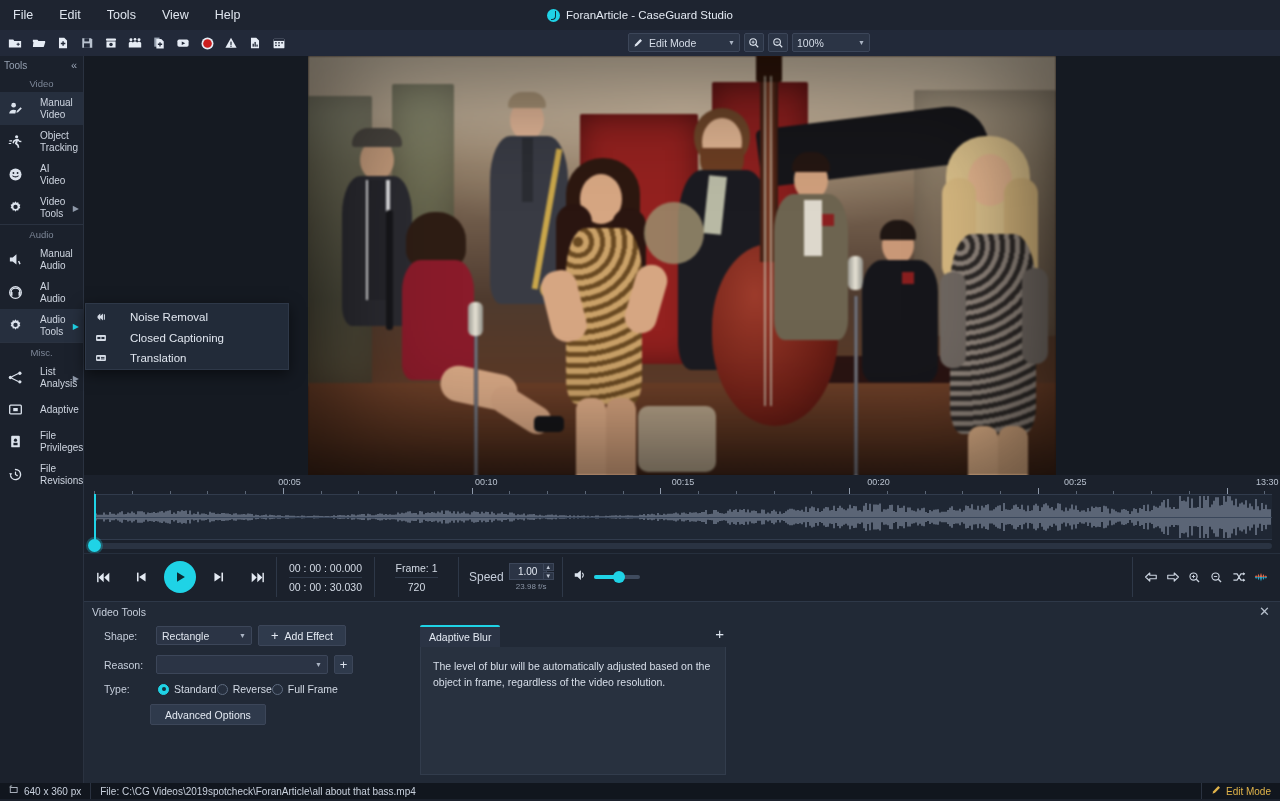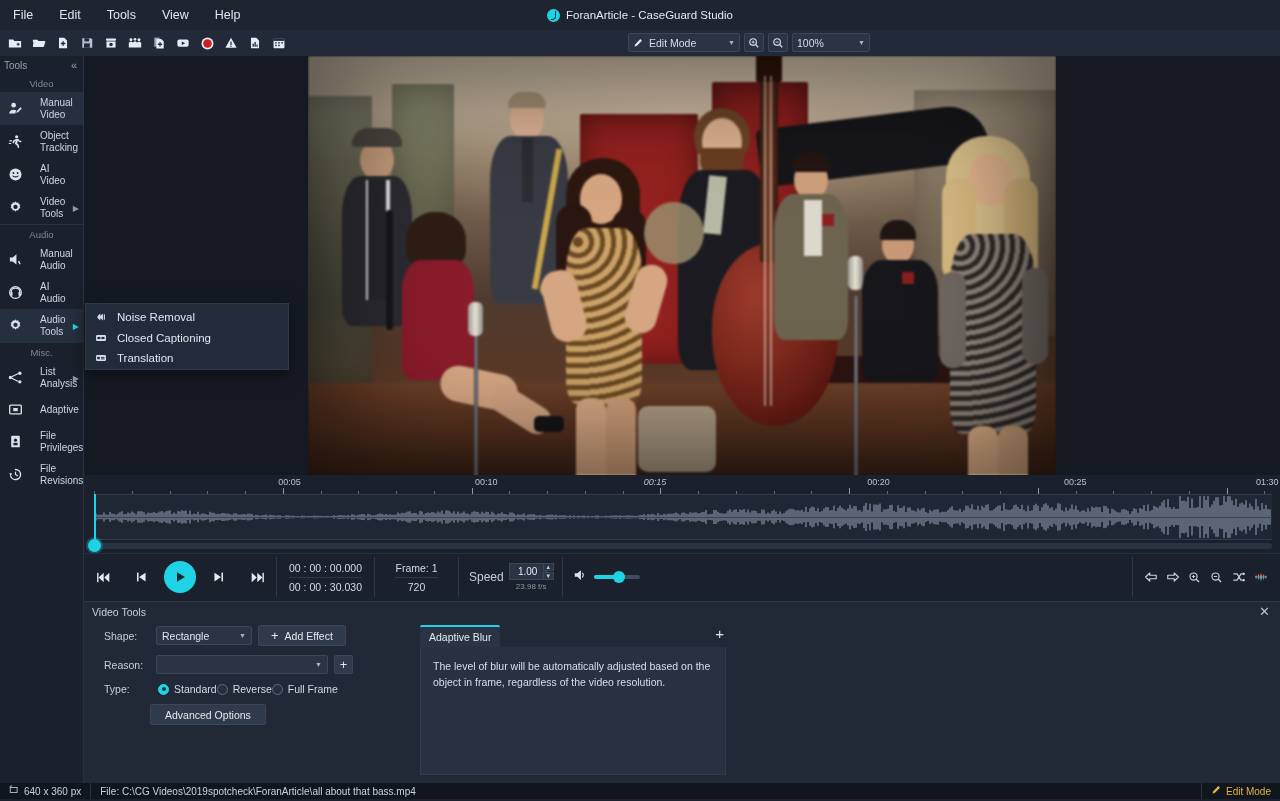--- a/index.html
+++ b/index.html
@@ -101,21 +101,21 @@
   }
   .rail-arrow.cyan { color: #1fd3e6; }
 
   
   .submenu {
     position: absolute; left: 85px; top: 303px; width: 204px;
     background: #222b39; border: 1px solid #2e3848;
     box-shadow: 0 4px 14px rgba(0,0,0,.55); z-index: 40; padding: 3px 0 0;
   }
   .sm-item {
-    display: flex; align-items: center; gap: 9px; height: 20.5px;
+    display: flex; align-items: center; gap: 22px; height: 20.5px;
     padding: 0 8px; font-size: 11.5px; color: #e0e6ef; cursor: pointer;
   }
   .sm-ico {
     width: 14px; flex: none; display: flex; align-items: center;
     justify-content: center; color: #d5dce6;
   }
   .sm-item.highlight {
     background: #17e2f0; color: #06222b; font-weight: 400;
   }
   .sm-hl-wrap {
@@ -803,24 +803,24 @@
         <div class="tick" style="left: 906.154px;"></div>
         <div class="tick major" style="left: 943.91px;"></div>
         <div class="tick" style="left: 981.667px;"></div>
         <div class="tick" style="left: 1019.42px;"></div>
         <div class="tick" style="left: 1057.18px;"></div>
         <div class="tick" style="left: 1094.94px;"></div>
         <div class="tick major" style="left: 1132.69px;"></div>
         <div class="tick" style="left: 1170.45px;"></div>
         <div class="tlabel" style="left: 195.548px;">00:05</div>
         <div class="tlabel" style="left: 392.274px;">00:10</div>
-        <div class="tlabel" style="left: 561px; font-style: italic;">00:15</div>
+        <div class="tlabel" style="left: 589px;">00:15</div>
         <div class="tlabel" style="left: 784.548px;">00:20</div>
         <div class="tlabel" style="left: 981.274px;">00:25</div>
-        <div class="tlabel" style="left: 1173.29px;">01:30</div>
+        <div class="tlabel" style="left: 1173.29px;">13:30</div>
       </div>
     <div class="wave-box">
       <div class="wave-mid"></div>
       <svg id="wavesvg" width="1178" height="44" viewBox="0 0 1178 44" preserveAspectRatio="none">
           <path d="M0,20.344142289187825V23.655857710812175M2,18.52767706944251V25.47232293055749M4,19.79092702610929V24.20907297389071M6,19.794840175761877V24.205159824238123M8,19.810271550381287V24.189728449618713M10,17.416070174719838V26.583929825280162M12,19.595236391633097V24.404763608366903M14,19.78531803599032V24.21468196400968M16,17.07703525536978V26.92296474463022M18,18.76444790235108V25.23555209764892M20,18.74876952965064V25.25123047034936M22,19.74765301432871V24.25234698567129M24,18.527720720039277V25.472279279960723M26,17.151212315339272V26.848787684660728M28,16.323476506981507V27.676523493018493M30,19.291476439927084V24.708523560072916M32,18.90941921277245V25.09058078722755M34,17.41891298860636V26.58108701139364M36,18.279575143715405V25.720424856284595M38,16.541969870549803V27.458030129450197M40,17.627534999393944V26.372465000606056M42,19.28414542949254V24.71585457050746M44,16.153649063365037V27.846350936634963M46,16.20306427068033V27.79693572931967M48,16.13807940917352V27.86192059082648M50,17.161085234359934V26.838914765640066M52,19.31119844030478V24.68880155969522M54,17.500197282658462V26.499802717341538M56,18.045130451385294V25.954869548614706M58,17.69114254840529V26.30885745159471M60,16.984817989420222V27.015182010579778M62,17.89349410199719V26.10650589800281M64,17.415940588544352V26.584059411455648M66,16.492570392378116V27.507429607621884M68,16.00536208604695V27.99463791395305M70,17.446996925369728V26.553003074630272M72,16.226404441648533V27.773595558351467M74,15.86794609367843V28.13205390632157M76,15.344269929178708V28.655730070821292M78,18.949817823202817V25.050182176797183M80,17.579739238151248V26.420260761848752M82,18.682302385102748V25.317697614897252M84,16.05316240816991V27.94683759183009M86,16.57529043810663V27.42470956189337M88,15.336317515431455V28.663682484568547M90,15.996357232434107V28.003642767565893M92,15.434718481202585V28.565281518797413M94,19.06563699859808V24.93436300140192M96,15.575981586291745V28.424018413708254M98,19.421212564446957V24.578787435553043M100,18.443732158070116V25.556267841929884M102,19.012774644468163V24.987225355531837M104,16.64495214118025V27.35504785881975M106,19.420741591805957V24.579258408194043M108,18.428139310601154V25.571860689398846M110,18.448147981861993V25.551852018138007M112,18.93535826534644V25.06464173465356M114,19.791329521053306V24.208670478946694M116,16.823564792868424V27.176435207131576M118,17.78061295825857V26.21938704174143M120,17.77667023243971V26.22332976756029M122,19.089042497333175V24.910957502666825M124,18.864154195006297V25.135845804993703M126,19.034473864369307V24.965526135630693M128,18.003706469198494V25.996293530801506M130,17.93427893234187V26.06572106765813M132,18.498351280253466V25.501648719746534M134,18.49818160691516V25.50181839308484M136,19.094686025688063V24.905313974311937M138,19.668912916169276V24.331087083830724M140,18.445851765684118V25.554148234315882M142,18.367420060733444V25.632579939266556M144,19.56163491656178V24.43836508343822M146,19.394330330866183V24.605669669133817M148,19.164516276827218V24.835483723172782M150,18.886975977767325V25.113024022232675M152,19.622584512335V24.377415487665M154,18.454775470421833V25.545224529578167M156,18.874417063300868V25.125582936699132M158,18.98884558711262V25.01115441288738M160,20.64098513095474V23.35901486904526M162,19.85883991303743V24.14116008696257M164,20.078596708200028V23.921403291799972M166,20.654940088587793V23.345059911412207M168,20.186949850138703V23.813050149861297M170,19.89841413987876V24.10158586012124M172,19.57367250654477V24.42632749345523M174,20.66357662905753V23.33642337094247M176,19.73558266716085V24.26441733283915M178,20.061892744553056V23.938107255446944M180,20.240085707178743V23.759914292821257M182,20.753450936989616V23.246549063010384M184,20.17336435741088V23.82663564258912M186,20.256648574624702V23.743351425375298M188,21.1002113900655V22.8997886099345M190,21.20346747756412V22.79653252243588M192,20.2560163176618V23.7439836823382M194,20.306216751367163V23.693783248632837M196,20.71850517147276V23.28149482852724M198,20.70744616940821V23.29255383059179M200,20.766426578013405V23.233573421986595M202,21.20411401343598V22.79588598656402M204,21.12367495531428V22.87632504468572M206,21.33295616719092V22.66704383280908M208,20.481107211900294V23.518892788099706M210,20.647761655243436V23.352238344756564M212,21.28710795850239V22.71289204149761M214,21.094740317987927V22.905259682012073M216,20.889668218784596V23.110331781215404M218,20.88393881352276V23.11606118647724M220,20.52077658973447V23.47922341026553M222,20.65038083117205V23.34961916882795M224,20.66333165252308V23.33666834747692M226,21.1107653548089V22.8892346451911M228,20.96175082655135V23.03824917344865M230,21.125894881545904V22.874105118454096M232,21.115243434794824V22.884756565205176M234,21.040244023442852V22.959755976557148M236,21.129841474498384V22.870158525501616M238,20.910629607628895V23.089370392371105M240,20.249309740688204V23.750690259311796M242,21.04282031029078V22.95717968970922M244,20.256917494755772V23.743082505244228M246,20.016593210843812V23.983406789156188M248,20.157609998765235V23.842390001234765M250,20.330909619005805V23.669090380994195M252,20.699318798084526V23.300681201915474M254,20.100162659330746V23.899837340669254M256,20.669750378708052V23.330249621291948M258,19.329832128050295V24.670167871949705M260,19.405215867278372V24.594784132721628M262,20.436544445736544V23.563455554263456M264,19.68640415587019V24.31359584412981M266,19.471786717811568V24.528213282188432M268,18.932011798757294V25.067988201242706M270,18.91038893583661V25.08961106416339M272,20.653910414749017V23.346089585250983M274,18.71552896837052V25.28447103162948M276,19.29778617874853V24.70221382125147M278,20.22014582254259V23.77985417745741M280,20.14117241942742V23.85882758057258M282,19.744548877760696V24.255451122239304M284,19.121120593708717V24.878879406291283M286,18.45165356531824V25.54834643468176M288,18.656964249753734V25.343035750246266M290,19.660458328470746V24.339541671529254M292,19.04864324154085V24.95135675845915M294,19.77019691958978V24.22980308041022M296,19.140686263372057V24.859313736627943M298,19.86302857400491V24.13697142599509M300,19.761047790865238V24.238952209134762M302,19.499967217232083V24.500032782767917M304,17.441495924059357V26.558504075940643M306,18.75425394447981V25.24574605552019M308,17.771959832804928V26.228040167195072M310,18.351546058086818V25.648453941913182M312,17.440409399556223V26.559590600443777M314,16.555646554583177V27.444353445416823M316,16.285344474920894V27.714655525079106M318,18.148307583277962V25.851692416722038M320,18.104574871892684V25.895425128107316M322,18.01035590498057V25.98964409501943M324,19.57002008250586V24.42997991749414M326,16.102325040645304V27.897674959354696M328,16.562020916293356V27.437979083706644M330,19.365879210309448V24.634120789690552M332,18.11804037373698V25.88195962626302M334,17.53916601801948V26.46083398198052M336,17.979724507285344V26.020275492714656M338,16.982128977544612V27.017871022455388M340,17.434573297150074V26.565426702849926M342,18.180961231706675V25.819038768293325M344,16.56710147684723V27.43289852315277M346,17.590114146747464V26.409885853252536M348,15.439363298320242V28.56063670167976M350,19.014581848252256V24.985418151747744M352,15.50934951514138V28.49065048485862M354,15.411138334093707V28.588861665906293M356,16.586314099786804V27.413685900213196M358,18.163407270130833V25.836592729869167M360,16.170787604870732V27.829212395129268M362,18.782094353133765V25.217905646866235M364,16.489378477780292V27.510621522219708M366,18.432788870736672V25.567211129263328M368,17.695566098897814V26.304433901102186M370,16.59177674795268V27.40822325204732M372,18.405458810980768V25.594541189019232M374,18.42651347972877V25.57348652027123M376,19.4460372750837V24.5539627249163M378,17.32989894420734V26.67010105579266M380,16.135692150883948V27.864307849116052M382,16.75621381043584V27.24378618956416M384,16.962177531753504V27.037822468246496M386,18.852974144156715V25.147025855843285M388,16.731327751965033V27.268672248034967M390,18.20710340238517V25.79289659761483M392,16.641993558725193V27.358006441274807M394,16.915814505018986V27.084185494981014M396,19.269351754401647V24.730648245598353M398,16.740547019370283V27.259452980629717M400,18.142272114826277V25.857727885173723M402,19.78696374638582V24.21303625361418M404,18.495444724500747V25.504555275499253M406,18.40072648586128V25.59927351413872M408,17.236543027919307V26.763456972080693M410,18.90848099630147V25.09151900369853M412,18.975011616235108V25.024988383764892M414,19.724051159645917V24.275948840354083M416,17.59315218345665V26.40684781654335M418,17.500289269085776V26.499710730914224M420,18.52813471783604V25.47186528216396M422,20.214982918196032V23.785017081803968M424,19.1961622618588V24.8038377381412M426,19.65177511351029V24.34822488648971M428,19.603829364519054V24.396170635480946M430,18.567673767002958V25.432326232997042M432,20.432518884069918V23.567481115930082M434,19.393829204565776V24.606170795434224M436,19.33042516581457V24.66957483418543M438,19.23174994354359V24.76825005645641M440,19.01737655105867V24.98262344894133M442,20.37093839781156V23.62906160218844M444,20.603346570640657V23.396653429359343M446,19.83555566856648V24.16444433143352M448,20.54985197773396V23.45014802226604M450,20.779176204813403V23.220823795186597M452,20.15987169569082V23.84012830430918M454,19.69190047417267V24.30809952582733M456,19.81949475550435V24.18050524449565M458,19.555244971512497V24.444755028487503M460,20.28977731238355V23.71022268761645M462,19.73974889089761V24.26025110910239M464,20.689620094238393V23.310379905761607M466,20.27702963740905V23.72297036259095M468,20.155856406744203V23.844143593255797M470,20.33939466248889V23.66060533751111M472,20.450900876699126V23.549099123300874M474,21.032551257180764V22.967448742819236M476,20.28247831201023V23.71752168798977M478,21.145605916663474V22.854394083336526M480,20.40707256290613V23.59292743709387M482,21.223688585314743V22.776311414685257M484,20.510063335430104V23.489936664569896M486,21.056685556967935V22.943314443032065M488,20.844027895735696V23.155972104264304M490,20.542352047421492V23.457647952578508M492,21.16864342036738V22.83135657963262M494,20.85031829637058V23.14968170362942M496,21.397123292397136V22.602876707602864M498,21.017864723215983V22.982135276784017M500,21.348842973944304V22.651157026055696M502,20.54915750275636V23.45084249724364M504,20.588498362694025V23.411501637305975M506,21.186600929858997V22.813399070141003M508,21.137693478581063V22.862306521418937M510,21.300570249960558V22.699429750039442M512,20.717813312805486V23.282186687194514M514,21.062740161603895V22.937259838396105M516,20.649319542621985V23.350680457378015M518,20.5741791139409V23.4258208860591M520,20.386389901254407V23.613610098745593M522,20.302942686304352V23.697057313695648M524,20.743955758947568V23.256044241052432M526,20.189558341987013V23.810441658012987M528,20.691392824617736V23.308607175382264M530,20.713459271825243V23.286540728174757M532,20.384334745446367V23.615665254553633M534,20.180589111061725V23.819410888938275M536,20.478024928883116V23.521975071116884M538,20.41858006209187V23.58141993790813M540,20.78059335455878V23.21940664544122M542,20.760427170773347V23.239572829226653M544,20.7834499009696V23.2165500990304M546,19.817507076869504V24.182492923130496M548,19.900963131293828V24.099036868706172M550,18.885379230195635V25.114620769804365M552,20.505608100817906V23.494391899182094M554,19.123270008423816V24.876729991576184M556,19.583231244255295V24.416768755744705M558,18.871416108805853V25.128583891194147M560,19.17821833351954V24.82178166648046M562,20.197633926145304V23.802366073854696M564,18.08645533601647V25.91354466398353M566,19.653740377715938V24.346259622284062M568,19.891747545390277V24.108252454609723M570,18.73408176822509V25.26591823177491M572,19.56880626140027V24.43119373859973M574,18.649381721669435V25.350618278330565M576,18.848333882173073V25.151666117826927M578,18.698914760986476V25.301085239013524M580,18.281259100264826V25.718740899735174M582,17.546074175542515V26.453925824457485M584,18.498409631138706V25.501590368861294M586,19.62774404254139V24.37225595745861M588,17.6337584485984V26.3662415514016M590,17.41280714764899V26.58719285235101M592,18.536679533742873V25.463320466257127M594,18.931730367047038V25.068269632952962M596,17.26935528597825V26.73064471402175M598,17.777952786894105V26.222047213105895M600,17.58460608559839V26.41539391440161M602,17.15148656700468V26.84851343299532M604,18.16516097544334V25.83483902455666M606,17.930546245805875V26.069453754194125M608,17.09063436854158V26.90936563145842M610,16.98864279181315V27.01135720818685M612,15.080066143022226V28.919933856977774M614,19.198503521268957V24.801496478731043M616,18.979733642998163V25.020266357001837M618,18.832996676938734V25.167003323061266M620,14.9326382668397V29.0673617331603M622,14.992437683262892V29.007562316737108M624,16.87038418094424V27.12961581905576M626,18.004373264032978V25.995626735967022M628,18.317625281536035V25.682374718463965M630,18.739866501221623V25.260133498778377M632,18.21176161626257V25.78823838373743M634,15.645271219610185V28.354728780389813M636,14.196032184688898V29.803967815311104M638,16.7246979066878V27.2753020933122M640,14.981088058872997V29.018911941127M642,14.16941730389248V29.83058269610752M644,17.038828556235522V26.961171443764478M646,14.557777370816265V29.442222629183735M648,14.984967273602676V29.015032726397322M650,14.075969899163308V29.924030100836692M652,17.144850145700296V26.855149854299704M654,14.589537815026189V29.41046218497381M656,17.61232225157179V26.38767774842821M658,15.82816628486086V28.17183371513914M660,15.409610025138242V28.590389974861758M662,15.983497533942895V28.016502466057105M664,18.26146080656961V25.73853919343039M666,18.174758835356048V25.825241164643952M668,14.523053912035879V29.476946087964123M670,14.650332447874195V29.349667552125805M672,18.70119105079581V25.29880894920419M674,17.621912622872546V26.378087377127454M676,18.560576478538877V25.439423521461123M678,15.910334157809476V28.089665842190524M680,14.66510722666397V29.33489277333603M682,16.418070415011986V27.581929584988014M684,18.887697116459876V25.112302883540124M686,16.500506573388144V27.499493426611856M688,18.755281408001235V25.244718591998765M690,17.92831845807888V26.07168154192112M692,16.239460220848173V27.760539779151827M694,14.80632330140367V29.193676698596327M696,13.636726151968343V30.363273848031657M698,13.822710595225066V30.177289404774932M700,14.406983751007854V29.593016248992146M702,15.400150939294617V28.59984906070538M704,15.07529756090645V28.92470243909355M706,15.769178235935318V28.230821764064682M708,14.643681892253028V29.356318107746972M710,16.651744620359175V27.348255379640825M712,11.781566026941107V32.21843397305889M714,16.909477493354235V27.090522506645765M716,13.1954642483797V30.8045357516203M718,11.389156461438377V32.610843538561625M720,12.26672145438323V31.73327854561677M722,15.890759162667894V28.109240837332106M724,13.173518489138583V30.826481510861417M726,16.983468000388914V27.016531999611086M728,15.905250239749295V28.094749760250707M730,13.60548288550585V30.39451711449415M732,11.932349450459059V32.06765054954094M734,12.294797111406893V31.705202888593107M736,15.486258051758167V28.513741948241833M738,14.995004069318057V29.004995930681943M740,10.662814221796161V33.33718577820384M742,15.993444856257426V28.006555143742574M744,12.99432185300144V31.005678146998562M746,10.856930046552288V33.143069953447714M748,12.821420067477032V31.178579932522968M750,14.150155328564965V29.849844671435037M752,15.293899308192788V28.70610069180721M754,13.395473653723911V30.60452634627609M756,9.711833359956614V34.288166640043386M758,13.194031866001804V30.805968133998196M760,11.121705610648148V32.87829438935185M762,11.126207297283221V32.87379270271678M764,15.622010913915172V28.377989086084828M766,15.051411099895159V28.94858890010484M768,16.587446956243827V27.412553043756173M770,10.707509307699024V33.29249069230097M772,7.8763693420472265V36.12363065795277M774,14.99293523476716V29.00706476523284M776,8.7340619256012V35.265938074398804M778,16.415488656868458V27.584511343131542M780,9.428704812068444V34.571295187931554M782,9.47372310298001V34.52627689701999M784,9.866148426820818V34.133851573179186M786,8.399395752188378V35.600604247811624M788,16.6350011416949V27.3649988583051M790,14.130979049776137V29.869020950223863M792,14.406612787869559V29.59338721213044M794,13.861052210722034V30.138947789277964M796,9.906055511540098V34.093944488459904M798,9.740106593852463V34.25989340614754M800,15.946778127743631V28.05322187225637M802,16.909756068298993V27.090243931701007M804,10.137035427804282V33.86296457219572M806,13.091791187298725V30.908208812701275M808,12.732433203423433V31.267566796576567M810,10.710462562538813V33.289537437461185M812,17.029303068338557V26.970696931661443M814,12.478162428316809V31.521837571683193M816,12.415479357942424V31.584520642057576M818,15.289408439724905V28.710591560275095M820,15.838343568510078V28.161656431489924M822,16.399169915444904V27.600830084555096M824,13.539104567730456V30.460895432269545M826,15.280044900390944V28.719955099609056M828,13.30815738665301V30.691842613346992M830,12.846674905635291V31.15332509436471M832,16.979046866726904V27.020953133273096M834,17.986061817683833V26.013938182316167M836,15.016400426527632V28.983599573472368M838,16.240651147925213V27.759348852074787M840,14.70128803045024V29.29871196954976M842,14.549165378135108V29.450834621864892M844,14.179834380402536V29.820165619597464M846,17.375133019890406V26.624866980109594M848,16.72065612751596V27.27934387248404M850,16.840019335598548V27.159980664401452M852,16.71357796260103V27.28642203739897M854,15.097470047650992V28.902529952349006M856,12.652255888413789V31.34774411158621M858,11.373197830625562V32.626802169374436M860,15.086158926426869V28.91384107357313M862,15.39813644231031V28.60186355768969M864,15.389593808084982V28.61040619191502M866,13.805745176420007V30.194254823579993M868,16.718180972260207V27.281819027739793M870,15.301321631962265V28.698678368037733M872,10.6094281397207V33.3905718602793M874,10.932822477695426V33.067177522304576M876,13.233251407742845V30.766748592257155M878,9.363381449695508V34.63661855030449M880,14.375965408399319V29.624034591600683M882,14.724907959182756V29.275092040817242M884,10.663125114368382V33.336874885631616M886,15.261061214108437V28.738938785891563M888,10.849898880269409V33.15010111973059M890,12.45739685306577V31.54260314693423M892,10.00159409714795V33.99840590285205M894,9.231368538287136V34.768631461712864M896,15.46085708785083V28.53914291214917M898,15.506271453787315V28.493728546212687M900,14.328251061536449V29.67174893846355M902,12.331224930930027V31.668775069069973M904,10.641716364205232V33.35828363579477M906,10.232372581218936V33.76762741878106M908,15.975490667317317V28.024509332682683M910,7.926574398185666V36.073425601814336M912,14.277486689862718V29.72251331013728M914,14.789513575326787V29.210486424673213M916,14.943938355388632V29.05606164461137M918,13.75425533774261V30.24574466225739M920,10.332971060785397V33.6670289392146M922,9.377502833156361V34.62249716684364M924,12.099209156831977V31.900790843168025M926,14.061911579567841V29.93808842043216M928,9.8242298335082V34.1757701664918M930,14.808741276586598V29.1912587234134M932,16.28629487512885V27.71370512487115M934,10.460394688510366V33.53960531148964M936,15.932729221693418V28.067270778306582M938,15.308418610180096V28.691581389819902M940,10.273880201988819V33.72611979801118M942,8.731302227398851V35.26869777260115M944,10.67911896172282V33.32088103827718M946,16.119171466311215V27.880828533688785M948,12.170428213200406V31.829571786799594M950,9.307517895208726V34.692482104791274M952,8.317387127460165V35.682612872539835M954,10.585323284492619V33.41467671550738M956,13.30256431290534V30.69743568709466M958,12.124374386065606V31.875625613934396M960,15.129184133885921V28.87081586611408M962,13.482820916929043V30.517179083070957M964,8.26019656136669V35.73980343863331M966,8.76172042228178V35.23827957771822M968,15.19677785660003V28.80322214339997M970,16.404463851853635V27.595536148146365M972,12.551300434465315V31.448699565534685M974,15.755733382047827V28.24426661795217M976,13.483065912883681V30.51693408711632M978,9.41465846218935V34.58534153781065M980,14.484559428468792V29.515440571531208M982,10.420044244469386V33.57995575553061M984,15.017893691985067V28.982106308014934M986,16.730436439617066V27.269563560382934M988,15.465505141614148V28.53449485838585M990,15.172394321922935V28.827605678077063M992,16.866460830817818V27.133539169182182M994,13.109147904400832V30.89085209559917M996,16.289034707155242V27.710965292844758M998,11.520332269244811V32.47966773075519M1000,12.982854590960546V31.017145409039454M1002,11.797792587261428V32.202207412738574M1004,12.316063741816098V31.683936258183902M1006,12.002380288001104V31.997619711998894M1008,16.907276132997307V27.092723867002693M1010,10.801963186540727V33.198036813459275M1012,11.271187705656246V32.728812294343754M1014,13.445881382210501V30.5541186177895M1016,18.599131201379993V25.400868798620007M1018,13.724904280196407V30.275095719803595M1020,14.44873851850716V29.55126148149284M1022,16.253839084376498V27.746160915623502M1024,17.285067995863926V26.714932004136074M1026,17.486945219029643V26.513054780970357M1028,14.587697749485898V29.412302250514102M1030,14.064595090764886V29.935404909235114M1032,14.71405144618853V29.285948553811473M1034,16.049477002508365V27.950522997491635M1036,18.877516208191164V25.122483791808836M1038,16.268638742814396V27.731361257185604M1040,13.224630899618928V30.77536910038107M1042,13.949445323040468V30.050554676959532M1044,17.813927448881465V26.186072551118535M1046,13.060455917333867V30.93954408266613M1048,14.01978680748286V29.98021319251714M1050,10.120136922577993V33.87986307742201M1052,15.891334707968326V28.108665292031674M1054,9.38499207902346V34.61500792097654M1056,16.28830213924499V27.71169786075501M1058,15.1218682155509V28.8781317844491M1060,10.642270683116992V33.35772931688301M1062,11.800187013827372V32.19981298617263M1064,12.816908383887052V31.183091616112947M1066,10.742419239638728V33.25758076036127M1068,7.337094246828405V36.66290575317159M1070,5.083602116257236V38.91639788374276M1072,12.460163647792413V31.539836352207587M1074,3.9255649836191857V40.07443501638082M1076,12.170878396212736V31.829121603787264M1078,13.99390755122486V30.006092448775142M1080,12.105478983239335V31.894521016760663M1082,13.88791844020191V30.112081559798092M1084,13.7026880263333V30.2973119736667M1086,1V43M1088,5.953912943602045V38.04608705639795M1090,5.585693969562623V38.41430603043737M1092,6.501544458508693V37.49845554149131M1094,1.6795045008460683V42.320495499153935M1096,12.907941485205477V31.092058514794523M1098,3.52364628636548V40.47635371363452M1100,12.86079761794791V31.13920238205209M1102,12.830541045550628V31.16945895444937M1104,11.958564733456056V32.04143526654394M1106,1V43M1108,12.878057722859072V31.121942277140928M1110,1V43M1112,5.0157345831797855V38.984265416820215M1114,1V43M1116,12.258468470157977V31.74153152984202M1118,9.459261354770087V34.540738645229915M1120,5.776542251651936V38.22345774834807M1122,2.3279501401971636V41.67204985980284M1124,2.1316043769969895V41.86839562300301M1126,10.419594050802239V33.58040594919776M1128,9.946077973218003V34.053922026782M1130,1V43M1132,6.768722997191276V37.231277002808724M1134,1.0362755287987255V42.963724471201274M1136,1.1772668518808267V42.82273314811917M1138,5.484507869827343V38.51549213017266M1140,10.281806481069008V33.71819351893099M1142,3.799327432484226V40.200672567515774M1144,11.863565203103922V32.136434796896076M1146,8.41102636729738V35.58897363270262M1148,7.457664845187201V36.5423351548128M1150,9.406315873824315V34.59368412617569M1152,5.180899102563156V38.81910089743684M1154,12.800416298303317V31.19958370169668M1156,8.500327684440245V35.499672315559756M1158,11.134931176039789V32.865068823960215M1160,14.565147182620255V29.434852817379745M1162,4.082180176405021V39.91781982359498M1164,11.372339508926574V32.62766049107343M1166,15.259223963627708V28.740776036372292M1168,7.888599590642929V36.111400409357074M1170,14.041009816608417V29.958990183391585M1172,9.71023572977557V34.28976427022443M1174,14.233098911079328V29.766901088920672M1176,14.158251897550162V29.841748102449838" stroke="#9aa6ba" stroke-width="1.1" opacity="0.9"></path>
         </svg>
     </div>
     <div class="playhead"></div>
     <div class="scrub"></div>
     <div class="scrub-knob"></div>

